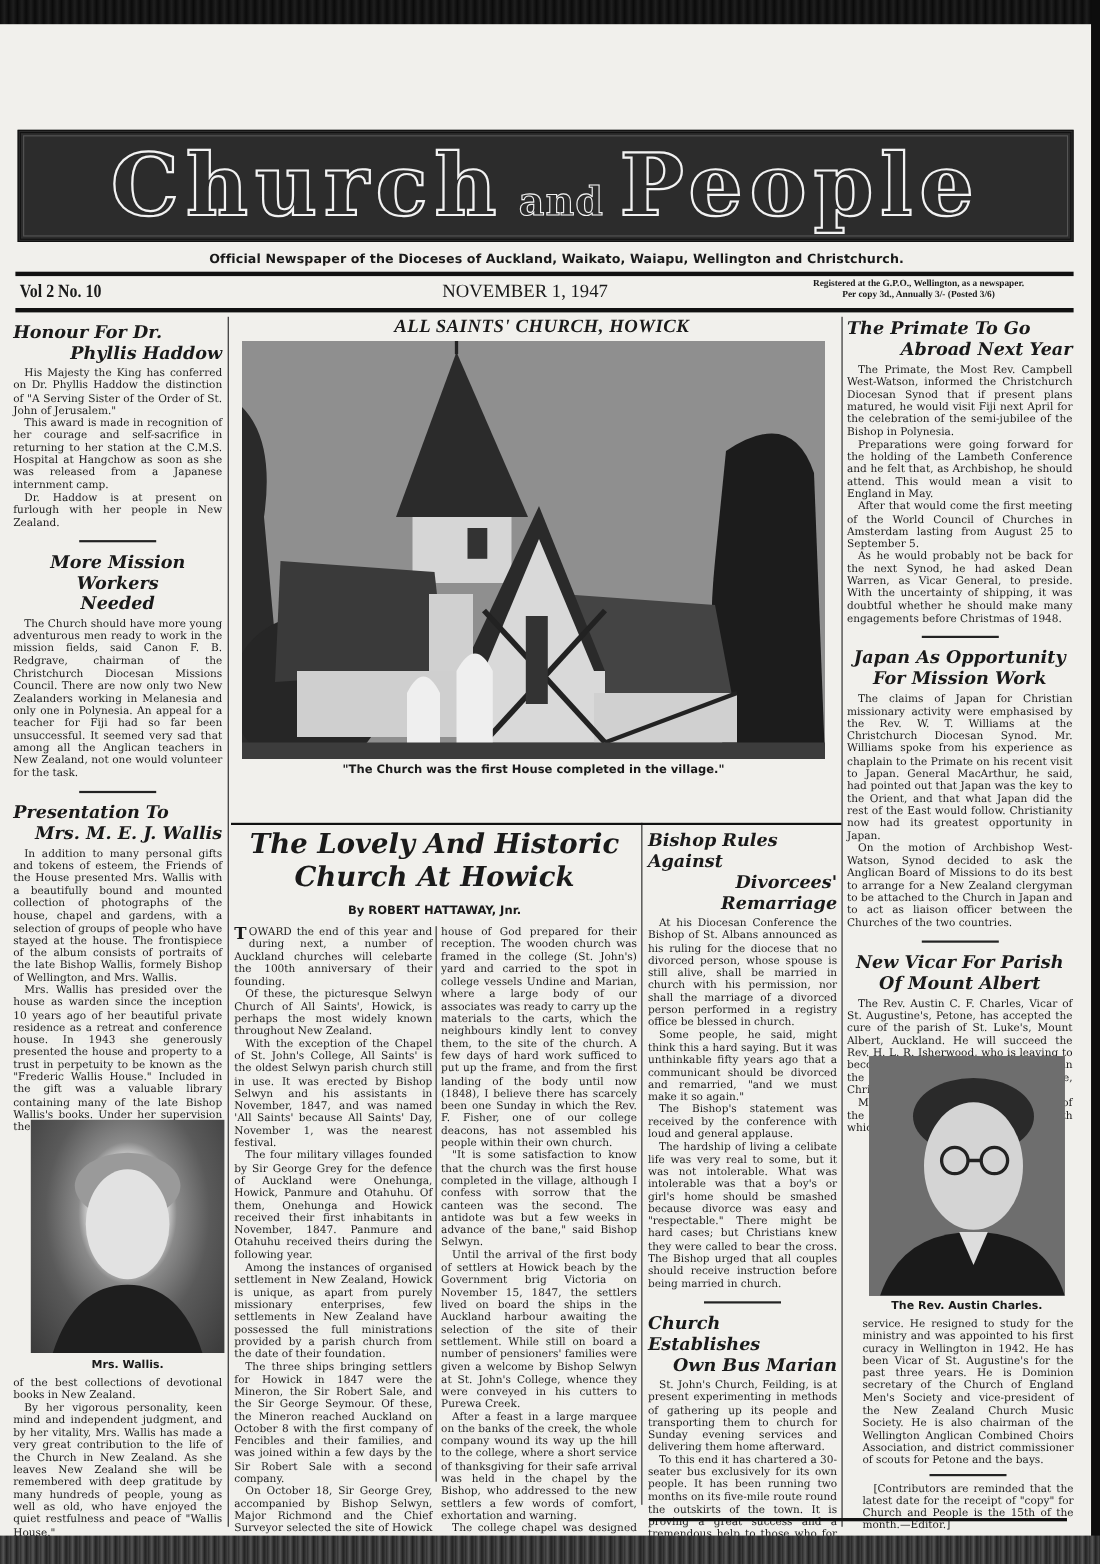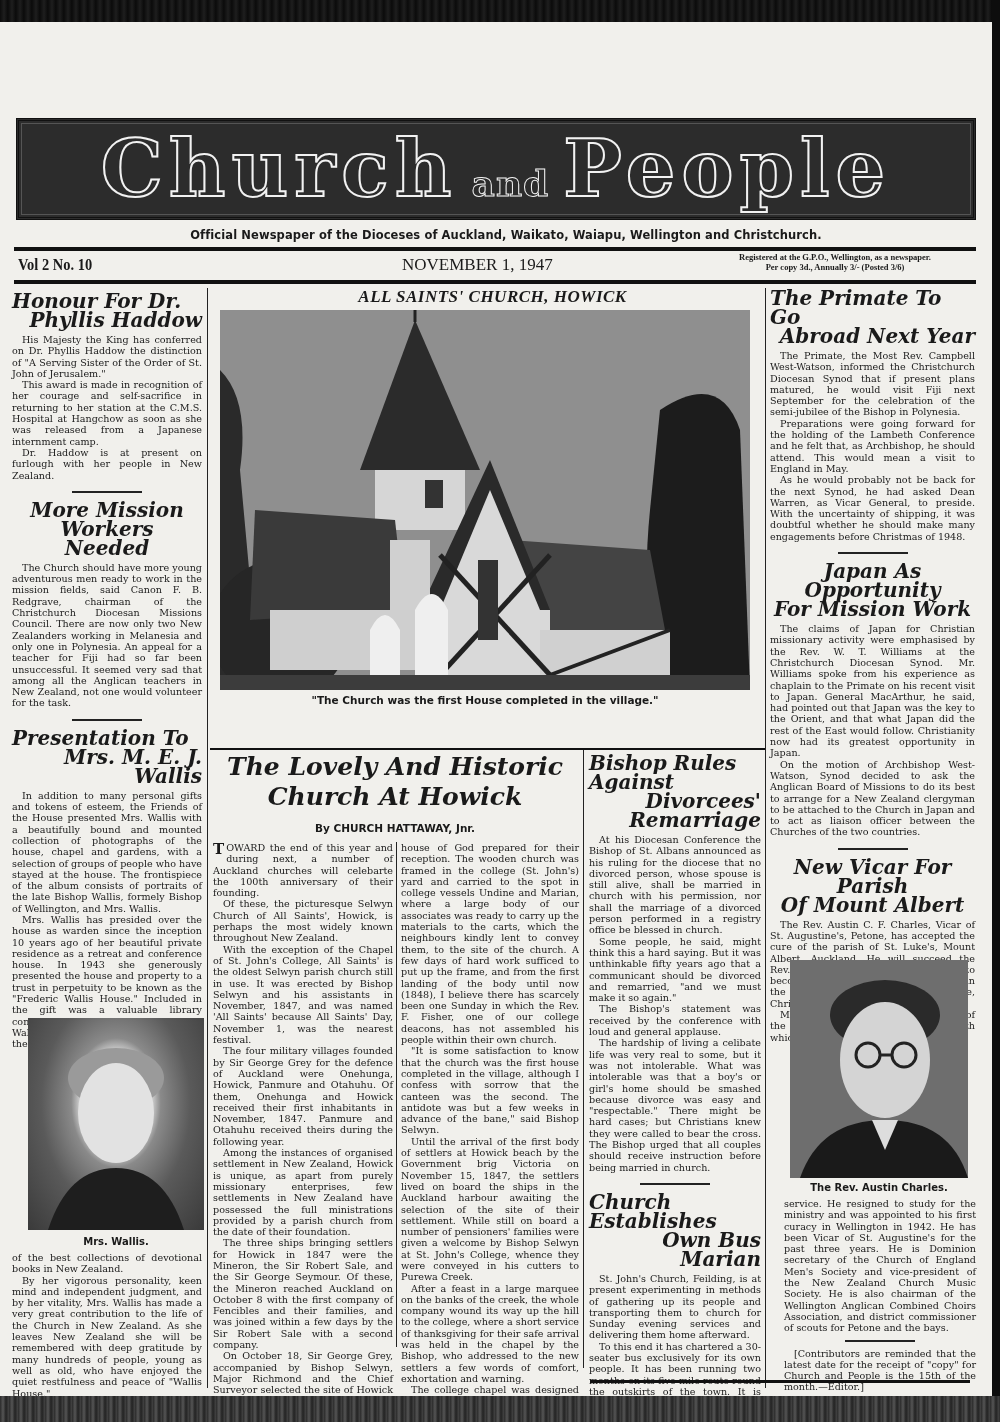--- a/index.html
+++ b/index.html
@@ -34,21 +34,21 @@
   .vol { position:absolute; left: 18px; top: 255px; font-family:"Liberation Serif", serif; font-weight:bold; font-size:17px; transform: scaleX(0.85); transform-origin:left; }
   .date { position:absolute; left: 402px; top: 255px; font-family:"Liberation Serif", serif; font-size:17px; }
   .reg { position:absolute; left: 700px; top: 252px; width: 270px; text-align:center;
     font-family:"Liberation Serif", serif; font-weight:bold; font-size:8.5px; line-height: 10px; }
 
   .col { position: absolute; font-family: "DejaVu Serif", serif; font-size: 9.6px; line-height: 11.3px;
     text-align: justify; }
   .col p { text-indent: 10px; }
   .col-rule { position:absolute; width:1px; background:#222; }
   h2.hd {
-    font-family: "DejaVu Serif", serif; font-style: italic; font-weight: bold; font-size: 20px;
+    font-family: "DejaVu Serif", serif; font-style: italic; font-weight: bold; font-size: 16px;
     line-height: 19px; margin: 2px 0 4px;
   }
   h2.hd .l1 { display:block; text-align:left; }
   h2.hd .l2 { display:block; text-align:right; }
   h2.hd.center .l1, h2.hd.center .l2 { text-align:center; }
   .short-rule { width: 70px; height: 2px; background:#222; margin: 10px auto 8px; }
 
   .photo-title { position:absolute; left: 215px; width: 555px; top: 287px; text-align:center;
     font-family:"Liberation Serif", serif; font-style: italic; font-weight: bold; font-size: 17px; letter-spacing: 0.5px; }
   .photo { position:absolute; background:#7a7a7a; overflow:hidden; }
@@ -163,21 +163,21 @@
     <path d="M195 300 Q212 268 228 300 L228 370 L195 370 Z" fill="#efefef"></path>
     <rect x="0" y="365" width="530" height="15" fill="#3c3c3c"></rect>
   </svg>
 </div>
 <div class="caption" style="left:220px; top:694px; width:530px; font-size:10.5px;">"The Church was the first House completed in the village."</div>
 
 <div class="headline">
   <div>The Lovely And Historic</div>
   <div>Church At Howick</div>
 </div>
-<div class="byline">By CHURCH HATTAWAY, Jnr.</div>
+<div class="byline">By ROBERT HATTAWAY, Jnr.</div>
 
 <div class="col" style="left:213px; top:842px; width:180px;">
   <p style="text-indent:0"><span class="dropcap">T</span><span>OWARD the end of this year and during next, a number of Auckland churches will celebarte the 100th anniversary of their founding.</span></p>
   <p>Of these, the picturesque Selwyn Church of All Saints', Howick, is perhaps the most widely known throughout New Zealand.</p>
   <p>With the exception of the Chapel of St. John's College, All Saints' is the oldest Selwyn parish church still in use. It was erected by Bishop Selwyn and his assistants in November, 1847, and was named 'All Saints' because All Saints' Day, November 1, was the nearest festival.</p>
   <p>The four military villages founded by Sir George Grey for the defence of Auckland were Onehunga, Howick, Panmure and Otahuhu. Of them, Onehunga and Howick received their first inhabitants in November, 1847. Panmure and Otahuhu received theirs during the following year.</p>
   <p>Among the instances of organised settlement in New Zealand, Howick is unique, as apart from purely missionary enterprises, few settlements in New Zealand have possessed the full ministrations provided by a parish church from the date of their foundation.</p>
   <p>The three ships bringing settlers for Howick in 1847 were the Mineron, the Sir Robert Sale, and the Sir George Seymour. Of these, the Mineron reached Auckland on October 8 with the first company of Fencibles and their families, and was joined within a few days by the Sir Robert Sale with a second company.</p>
   <p>On October 18, Sir George Grey, accompanied by Bishop Selwyn, Major Richmond and the Chief Surveyor selected the site of Howick for the location of the largest of the military villages, and to Bishop Selwyn fell the task of making provision for the spiritual needs of his flock in the community.</p>
 
@@ -213,22 +213,23 @@
     <p>To this end it has chartered a 30-seater bus exclusively for its own people. It has been running two months on its five-mile route round the outskirts of the town. It is proving a great success and a tremendous help to those who for one reason or another find it difficult to get to church. No fares are charged, but contributions are made by passengers as they enter the church. The bus service has had the effect of filling the church to overflowing every Sunday night and is more than paying for itself. Should this continue there is no doubt that the service has come to stay.</p>
   </article>
 </div>
 
 <div class="col" style="left:770px; top:287px; width:205px;">
   <article>
     <h2 class="hd">
       <span class="l1">The Primate To Go</span>
       <span class="l2">Abroad Next Year</span>
     </h2>
-    <p>The Primate, the Most Rev. Campbell West-Watson, informed the Christchurch Diocesan Synod that if present plans matured, he would visit Fiji next September for the celebration of the semi-jubilee of the Bishop in Polynesia.</p>
+    <p>The Primate, the Most Rev. Campbell West-Watson, informed the Christchurch Diocesan Synod that if present plans matured, he would visit Fiji next April for the celebration of the semi-jubilee of the Bishop in Polynesia.</p>
     <p>Preparations were going forward for the holding of the Lambeth Conference and he felt that, as Archbishop, he should attend. This would mean a visit to England in May.</p>
+    <p>After that would come the first meeting of the World Council of Churches in Amsterdam lasting from August 25 to September 5.</p>
     <p>As he would probably not be back for the next Synod, he had asked Dean Warren, as Vicar General, to preside. With the uncertainty of shipping, it was doubtful whether he should make many engagements before Christmas of 1948.</p>
   </article>
   <div class="short-rule"></div>
   <article>
     <h2 class="hd center">
       <span class="l1">Japan As Opportunity</span>
       <span class="l2">For Mission Work</span>
     </h2>
     <p>The claims of Japan for Christian missionary activity were emphasised by the Rev. W. T. Williams at the Christchurch Diocesan Synod. Mr. Williams spoke from his experience as chaplain to the Primate on his recent visit to Japan. General MacArthur, he said, had pointed out that Japan was the key to the Orient, and that what Japan did the rest of the East would follow. Christianity now had its greatest opportunity in Japan.</p>
     <p>On the motion of Archbishop West-Watson, Synod decided to ask the Anglican Board of Missions to do its best to arrange for a New Zealand clergyman to be attached to the Church in Japan and to act as liaison officer between the Churches of the two countries.</p>

